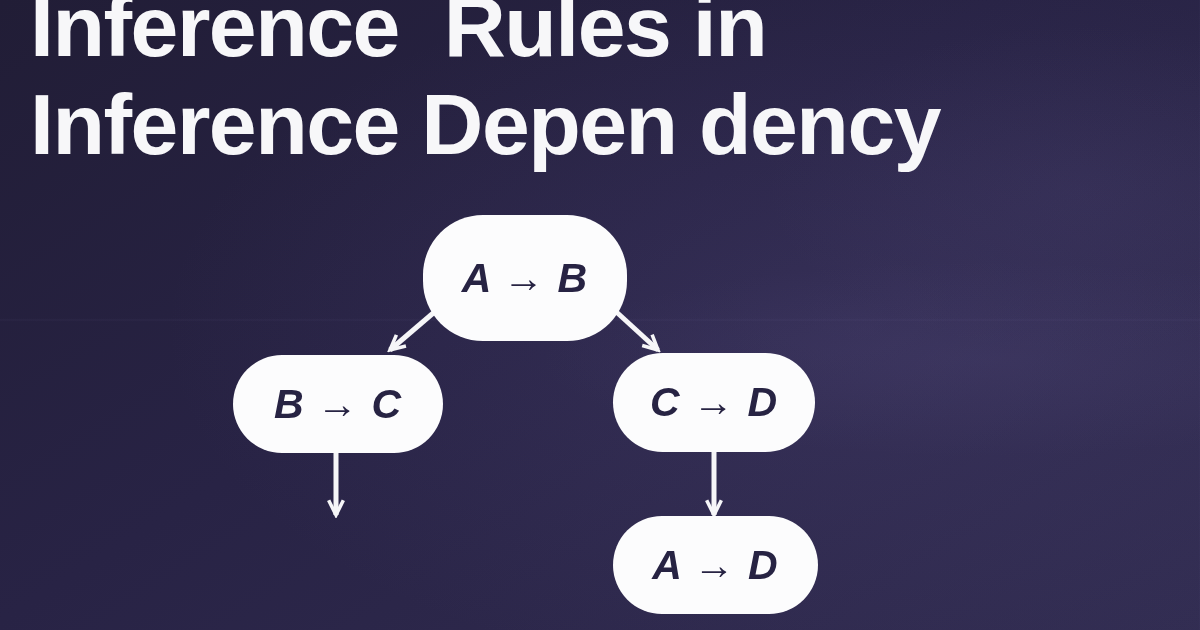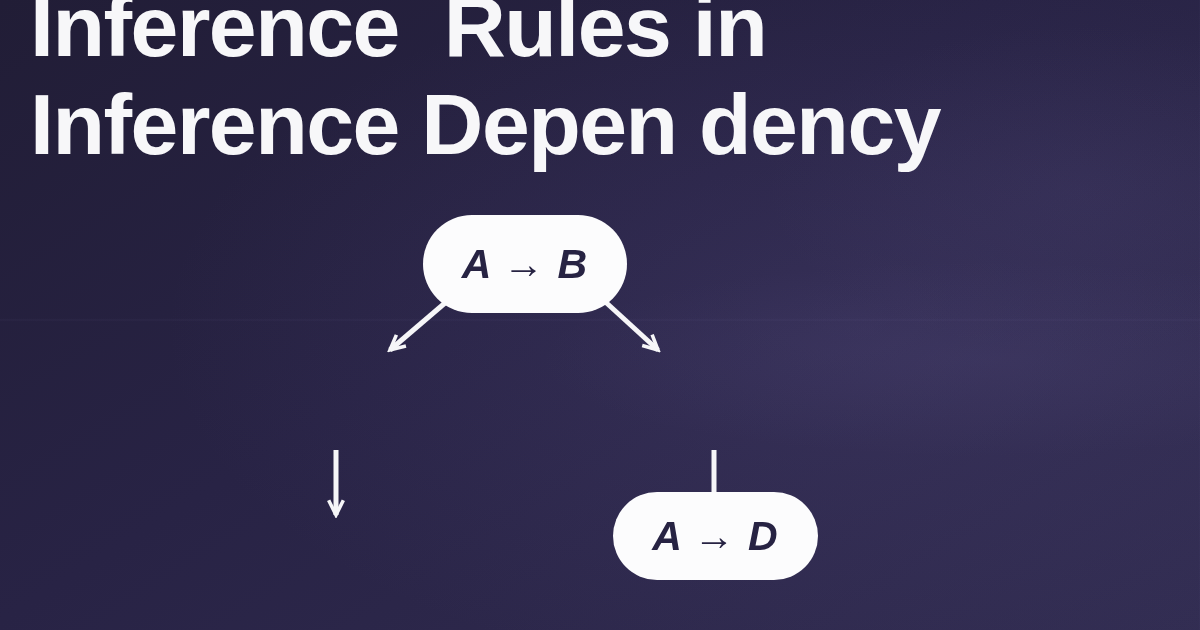--- a/index.html
+++ b/index.html
@@ -49,25 +49,25 @@
     border-radius: 60px;
     display: flex;
     align-items: center;
     justify-content: center;
     font-style: italic;
     font-weight: 700;
     font-size: 41px;
     letter-spacing: 1px;
     color: var(--node-text, #272343);
   }
-  .node-ab { left: 423px; top: 215px; width: 204px; height: 98px; text-align: center; }
+  .node-ab { left: 423px; top: 215px; width: 204px; height: 126px; text-align: center; }
   .node-bc { left: 233px; top: 355px; width: 210px; height: 98px; }
   .node-cd { left: 613px; top: 353px; width: 202px; height: 99px; }
   .node-ac { left: 230px; top: 520px; width: 210px; height: 98px; }
-  .node-ad { left: 613px; top: 492px; width: 205px; height: 88px; text-align: right; }
+  .node-ad { left: 613px; top: 516px; width: 205px; height: 98px; text-align: right; }
 </style>
 </head>
 <body>
 
 <div class="canvas">
 
   <div class="texture"></div>
 
   <h1 class="page-title">
     <div class="title-line">Inference  Rules in</div>
@@ -82,17 +82,23 @@
     </defs>
     <line class="edge" x1="452" y1="297" x2="390" y2="350" marker-end="url(#openArrow)"></line>
     <line class="edge" x1="600" y1="297" x2="658" y2="350" marker-end="url(#openArrow)"></line>
     <line class="edge" x1="336" y1="450" x2="336" y2="515" marker-end="url(#openArrow)"></line>
     <line class="edge" x1="714" y1="450" x2="714" y2="515" marker-end="url(#openArrow)"></line>
   </svg>
 
   <div class="node node-ab">
     <span>A → B</span>
   </div>
+  <div class="node node-bc">
+    <span>B → C</span>
+  </div>
+  <div class="node node-cd">
+    <span>C → D</span>
+  </div>
   <div class="node node-ad">
     <span>A → D</span>
   </div>
 
 </div>
 
 </body></html>

